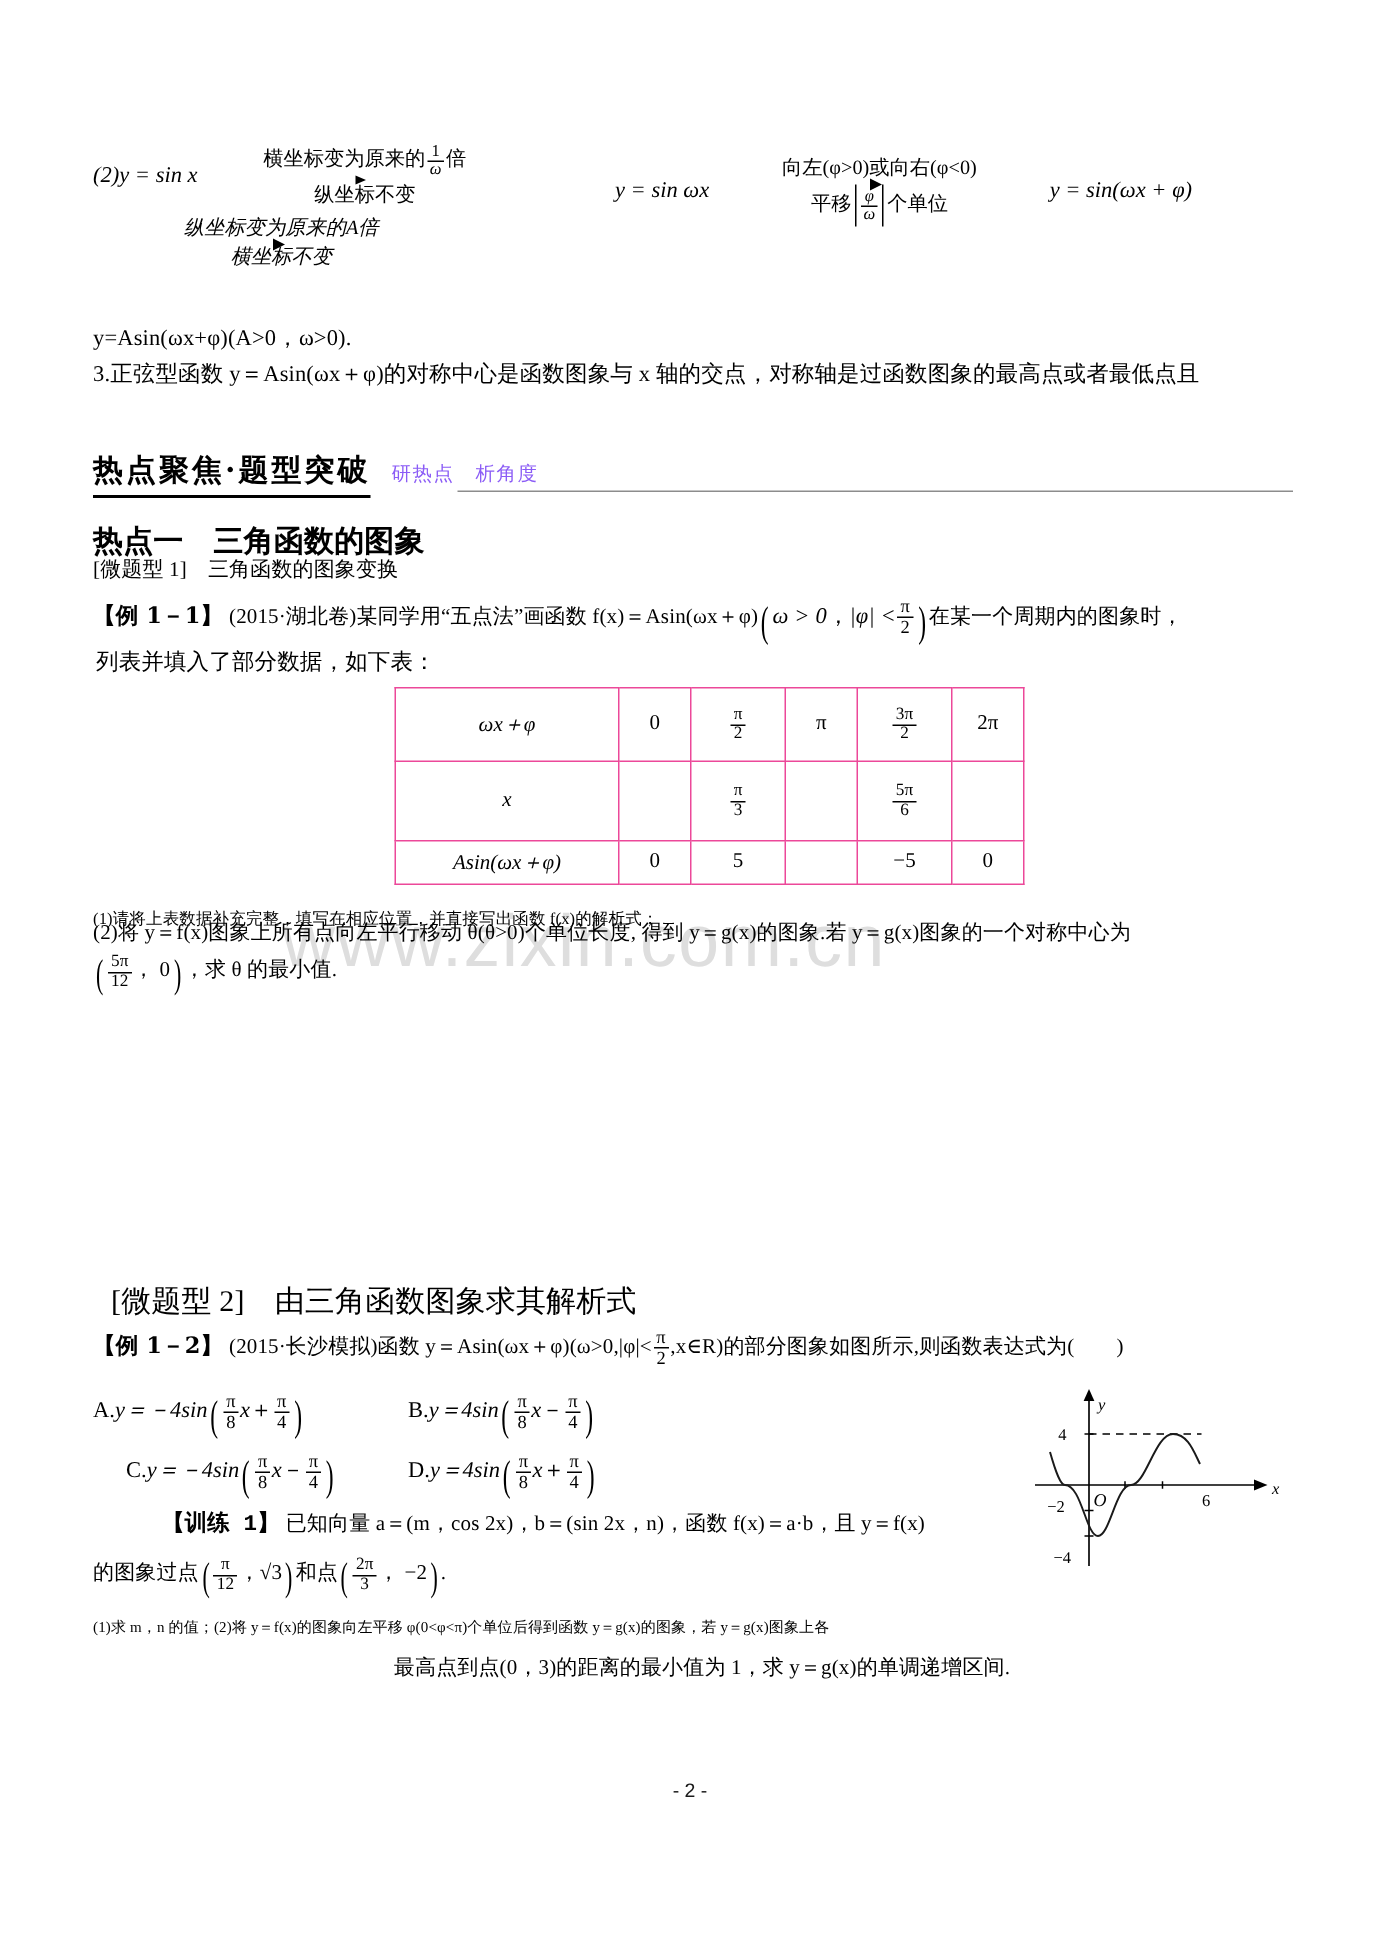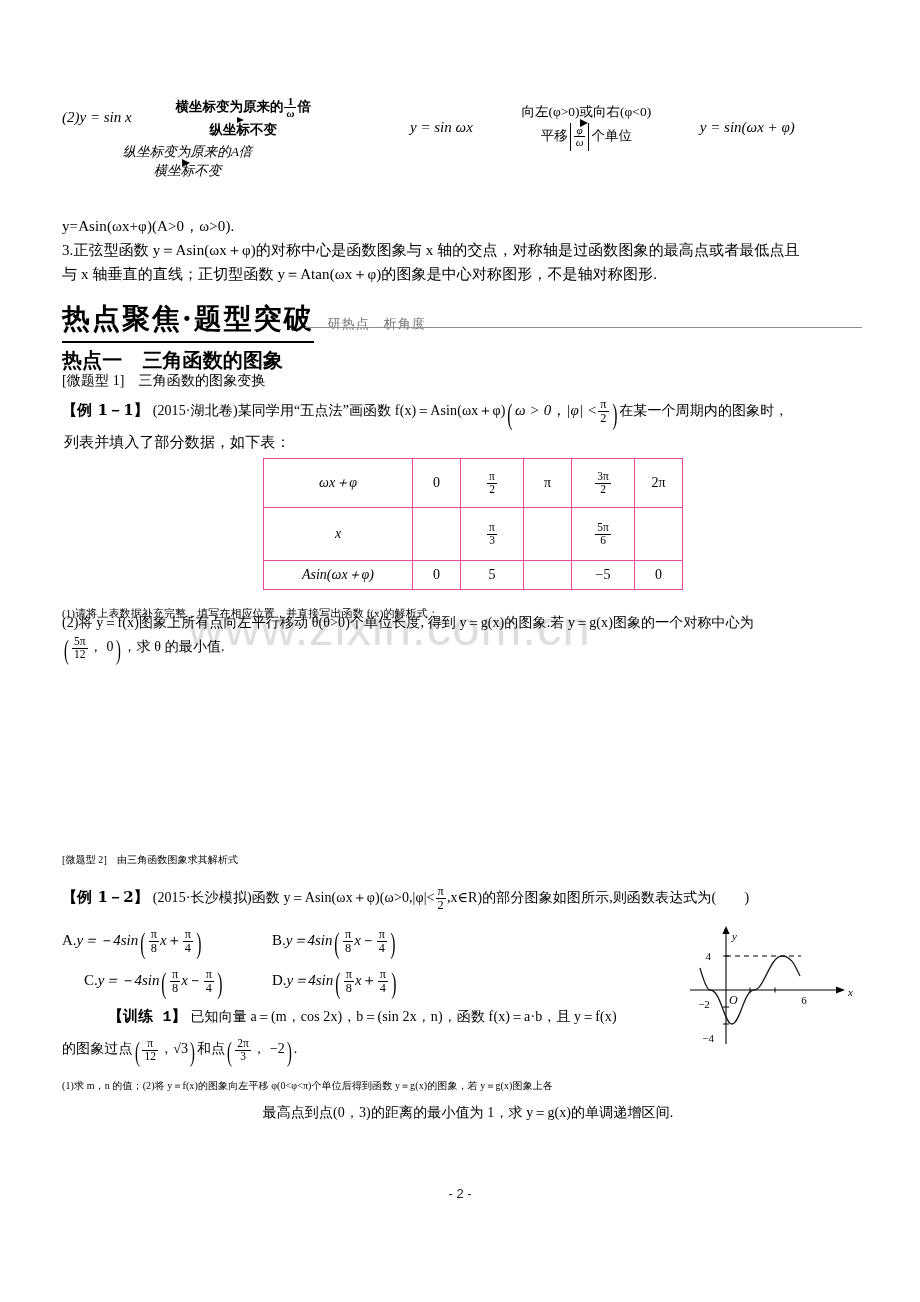--- a/index.html
+++ b/index.html
@@ -37,23 +37,23 @@
   .row2{margin-top:6px;margin-left:14px;display:flex;align-items:center;}
   .vbar{display:inline-block;border-left:1px solid #000;height:2.1em;vertical-align:middle;margin:0 2px;}
 
   #xform-right{position:absolute;left:410px;top:104px;display:flex;align-items:center;font-size:14px;}
 
   
   .para{position:absolute;font-size:15px;line-height:1.62;letter-spacing:.1px;}
 
   
   #banner{position:absolute;left:62px;top:300px;width:800px;}
-  #banner .title{font-family:"DejaVu Serif",serif;font-weight:bold;font-size:28px;letter-spacing:2px;
+  #banner .title{font-family:"DejaVu Serif",serif;font-weight:bold;font-size:20px;letter-spacing:2px;
                  border-bottom:2.5px solid #000;display:inline-block;padding-bottom:3px;}
-  #banner .sub{display:inline-block;color:#737373;font-size:13px;letter-spacing:1px;margin-left:10px;
+  #banner .sub{display:inline-block;color:#8b5cf6;font-size:13px;letter-spacing:1px;margin-left:10px;
                padding-bottom:4px;}
   #banner .rule{position:absolute;left:243px;top:27px;width:557px;border-bottom:1.6px solid #8c8c8c;}
 
   
   #ftable{position:absolute;left:263px;top:458px;border-collapse:collapse;font-size:14px;}
   #ftable td{border:1px solid #ec4899;text-align:center;vertical-align:middle;padding:0;}
   #ftable .lab{width:148px;height:48px;}
   #ftable .c{width:47px;}
   #ftable .cw{width:62px;}
   #ftable tr.r2 td{height:52px;}
@@ -74,21 +74,21 @@
            font-size:13px;font-family:"Liberation Sans",sans-serif;color:#1a1a1a;}
 </style>
 </head>
 <body>
 
 <div class="page">
 
   <div id="xform">
     <div class="row1">
       <span class="lead it">(2)y = sin x</span>
-      <span class="arrowbox" style="min-width:215px;font-weight:bold;">
+      <span class="arrowbox" style="min-width:215px;">
         <span class="above">
           <span>横坐标变为原来的</span><span class="frac"><span class="num">1</span><span class="den it">ω</span></span><span>倍</span>
         </span>
         <span class="solidline"></span>
         <span class="below">纵坐标不变</span>
       </span>
     </div>
 
     <div class="row2">
       <span class="arrowbox" style="min-width:215px;font-style:italic;">
@@ -107,21 +107,20 @@
       <span class="below">
         <span>平移</span><span class="vbar"></span><span class="frac"><span class="num it">φ</span><span class="den it">ω</span></span><span class="vbar"></span><span>个单位</span>
       </span>
     </span>
     <span class="lead it" style="margin-left:2px;">y = sin(ωx + φ)</span>
   </div>
 
   <div class="para" style="left:62px;top:214px;">y=Asin(ωx+φ)(A&gt;0，ω&gt;0).</div>
 
   <div class="para" style="left:62px;top:238px;width:800px;">3.正弦型函数 y＝Asin(ωx＋φ)的对称中心是函数图象与 x 轴的交点，对称轴是过函数图象的最高点或者最低点且</div>
-  <div class="para" style="left:62px;top:262px;width:800px;">与 x 轴垂直的直线；正切型函数 y＝Atan(ωx＋φ)的图象是中心对称图形，不是轴对称图形.</div>
 
   <div id="banner">
     <span class="title">热点聚焦·题型突破</span>
     <span class="sub">研热点　析角度</span>
     <span class="rule"></span>
   </div>
 
   <div class="para" style="left:62px;top:344px;font-weight:bold;font-size:20px;font-family:'DejaVu Serif',serif;">热点一　三角函数的图象</div>
   <div class="para" style="left:62px;top:370px;font-size:14px;">[微题型 1]　三角函数的图象变换</div>
 
@@ -161,21 +160,21 @@
     </table>
 
   <div id="watermark">www.zixin.com.cn</div>
 
   <div class="para" style="left:62px;top:589px;width:810px;font-size:11px;margin-top:16px;">(1)请将上表数据补充完整，填写在相应位置，并直接写出函数 f(x)的解析式；</div>
   <div class="para" style="left:62px;top:612px;width:812px;font-size:14px;">(2)将 y＝f(x)图象上所有点向左平行移动 θ(θ&gt;0)个单位长度, 得到 y＝g(x)的图象.若 y＝g(x)图象的一个对称中心为</div>
   <div class="para" style="left:62px;top:636px;font-size:14px;">
     <span class="bigparen">(</span><span class="frac"><span class="num">5π</span><span class="den">12</span></span><span>， 0</span><span class="bigparen">)</span><span>，求 θ 的最小值.</span>
   </div>
 
-  <div class="para" style="left:62px;top:852px;font-size:10px;">[微题型 2]　由三角函数图象求其解析式</div>
+  <div class="para" style="left:74px;top:852px;font-size:20px;">[微题型 2]　由三角函数图象求其解析式</div>
 
   <div class="para" style="left:62px;top:885px;width:820px;">
     <b style="font-family:'DejaVu Serif',serif;">【例 1－2】</b>
     <span style="font-size:14px;">(2015·长沙模拟)函数 y＝Asin(ωx＋φ)(ω&gt;0,|φ|&lt;</span><span class="frac"><span class="num">π</span><span class="den">2</span></span><span style="font-size:14px;">,x∈R)的部分图象如图所示,则函数表达式为(　　)</span>
   </div>
 
   <div class="choice" style="left:62px;top:928px;">
     <span>A.</span><span class="it">y＝－4sin</span><span class="bigparen">(</span><span class="frac"><span class="num">π</span><span class="den">8</span></span><span class="it">x</span><span>＋</span><span class="frac"><span class="num">π</span><span class="den">4</span></span><span class="bigparen">)</span>
   </div>
 

